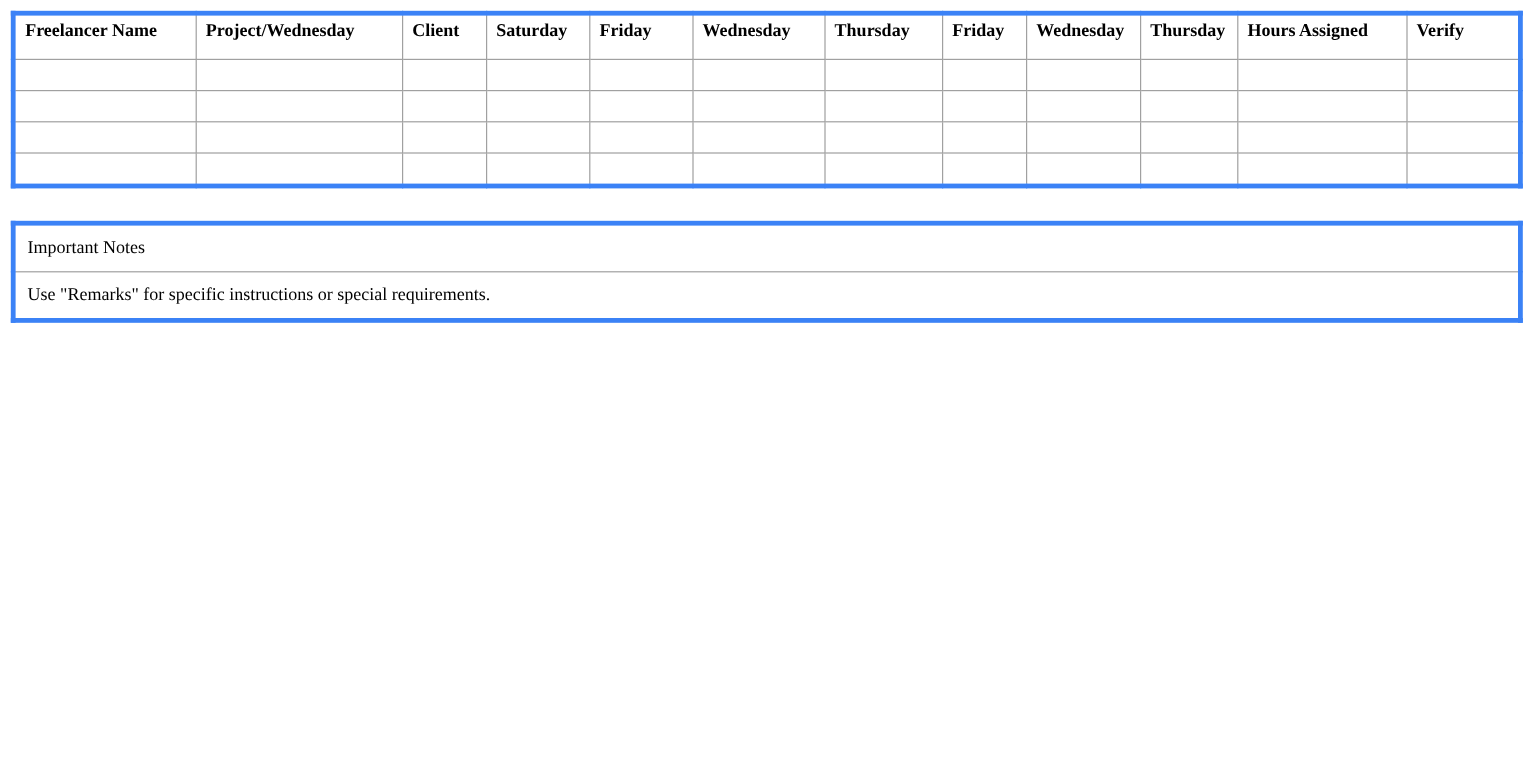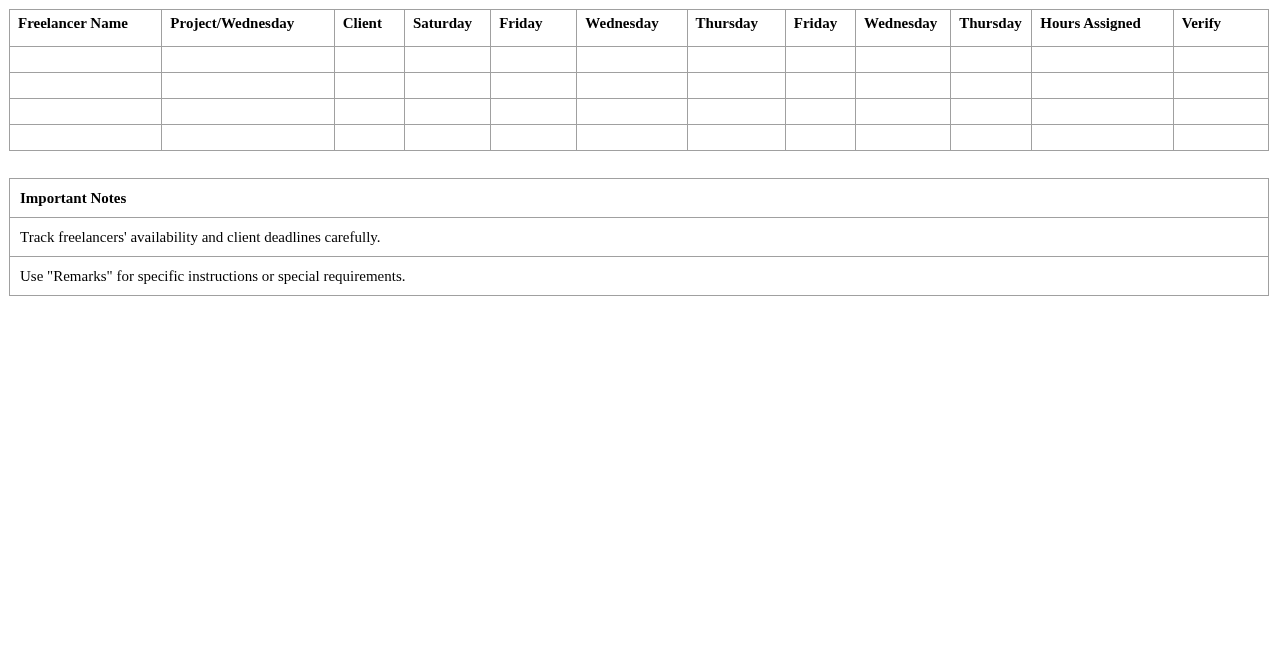--- a/index.html
+++ b/index.html
@@ -16,21 +16,21 @@
     overflow: hidden;
   }
   .page {
     padding: 9px 9px 0 9px;
     box-sizing: border-box;
   }
   table {
     border-collapse: collapse;
     table-layout: fixed;
     width: 1260px;
-    border: 1px solid #3b82f6;
+    border: 4px solid #3b82f6;
   }
   table.schedule th,
   table.schedule td {
     border: 1px solid #a0a0a0;
     padding: 4px 8px;
     text-align: left;
     vertical-align: top;
     font-size: 15px;
     line-height: 1.3;
   }
@@ -50,21 +50,21 @@
   table.notes th,
   table.notes td {
     border: 1px solid #a0a0a0;
     padding: 6px 10px;
     text-align: left;
     vertical-align: middle;
     font-size: 15px;
     height: 26px;
   }
   table.notes th {
-    font-weight: bold;
+    font-weight: normal;
   }
   
   .col-name      { width: 152px; }
   .col-project   { width: 172px; }
   .col-client    { width: 70px; }
   .col-mon       { width: 86px; }
   .col-tue       { width: 86px; }
   .col-wed       { width: 110px; }
   .col-thu       { width: 98px; }
   .col-fri       { width: 70px; }
@@ -172,21 +172,18 @@
   <div class="spacer"></div>
 
   <table class="notes">
     <thead>
       <tr>
         <th>Important Notes</th>
       </tr>
     </thead>
     <tbody>
       <tr>
-        <td>Track freelancers' availability and client deadlines carefully.</td>
-      </tr>
-      <tr>
         <td>Use "Remarks" for specific instructions or special requirements.</td>
       </tr>
     </tbody>
   </table>
 
 </div>
 
 </body></html>

